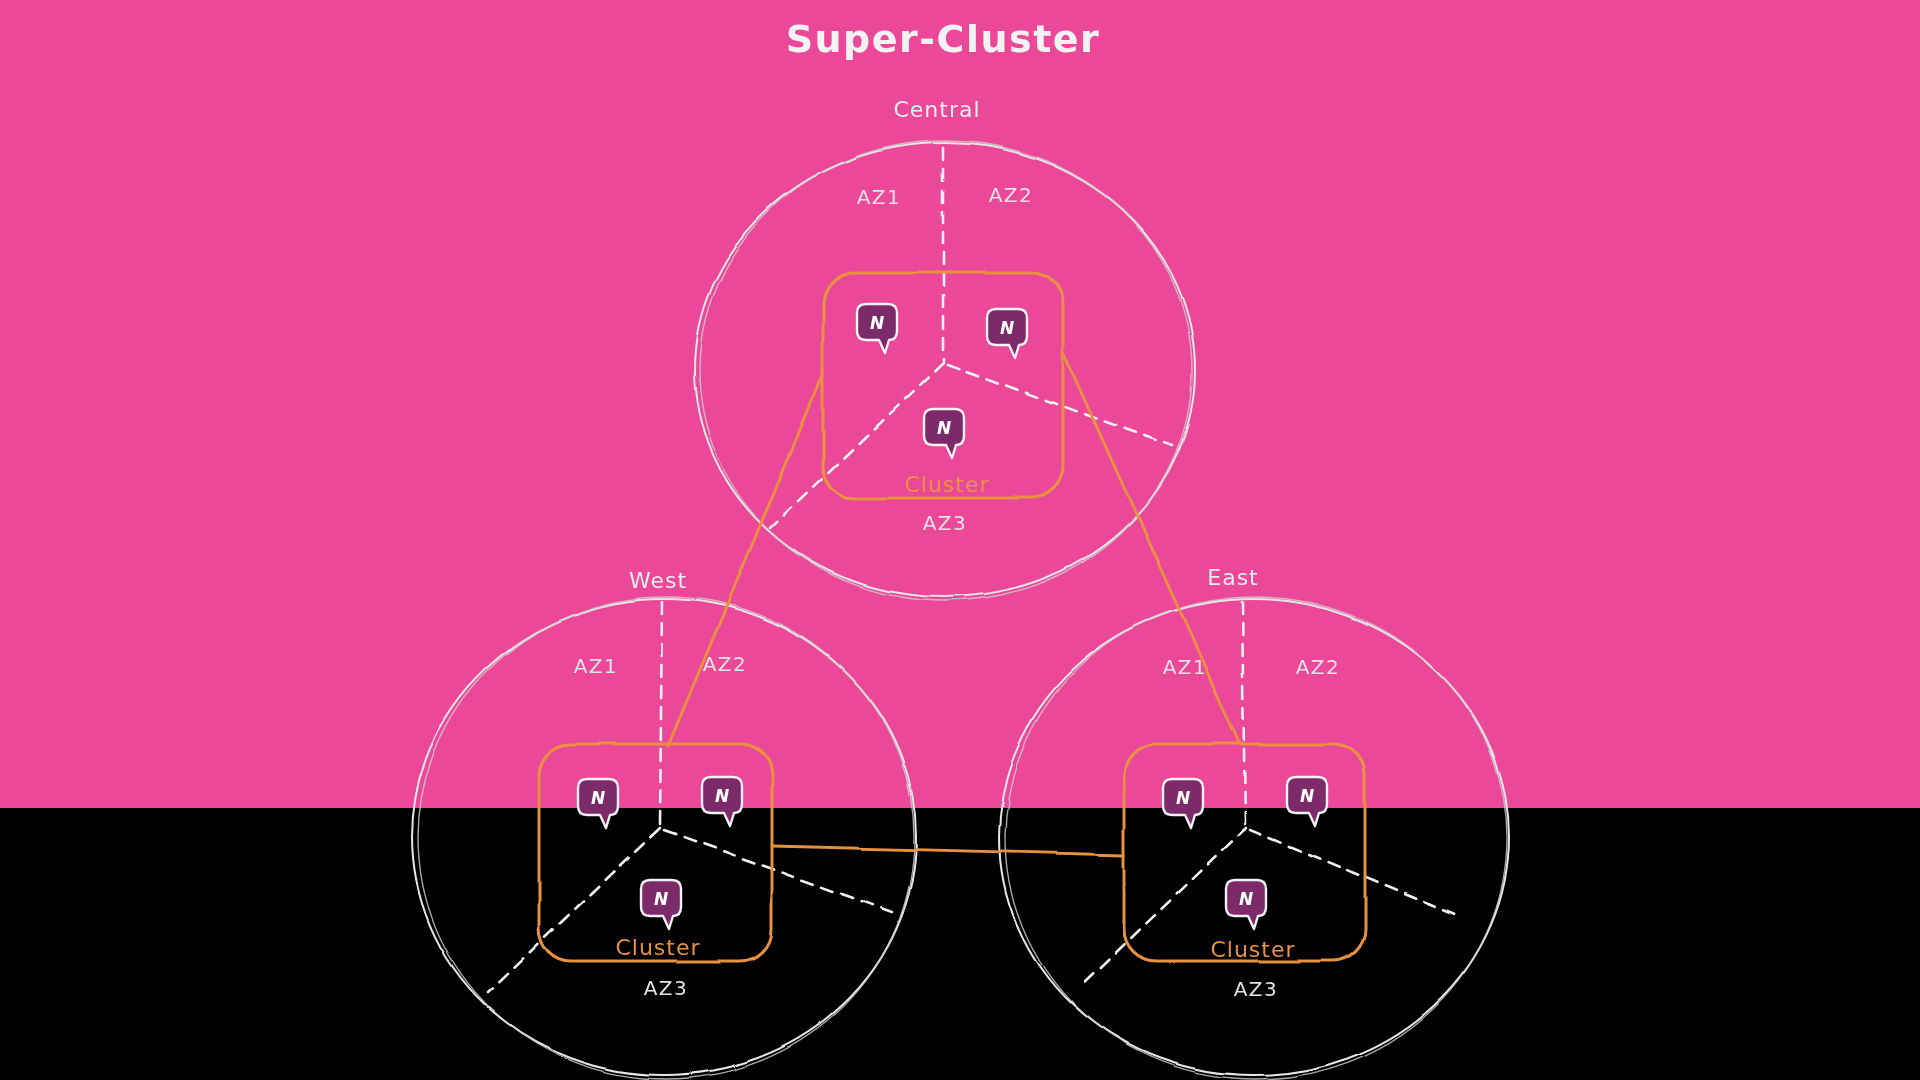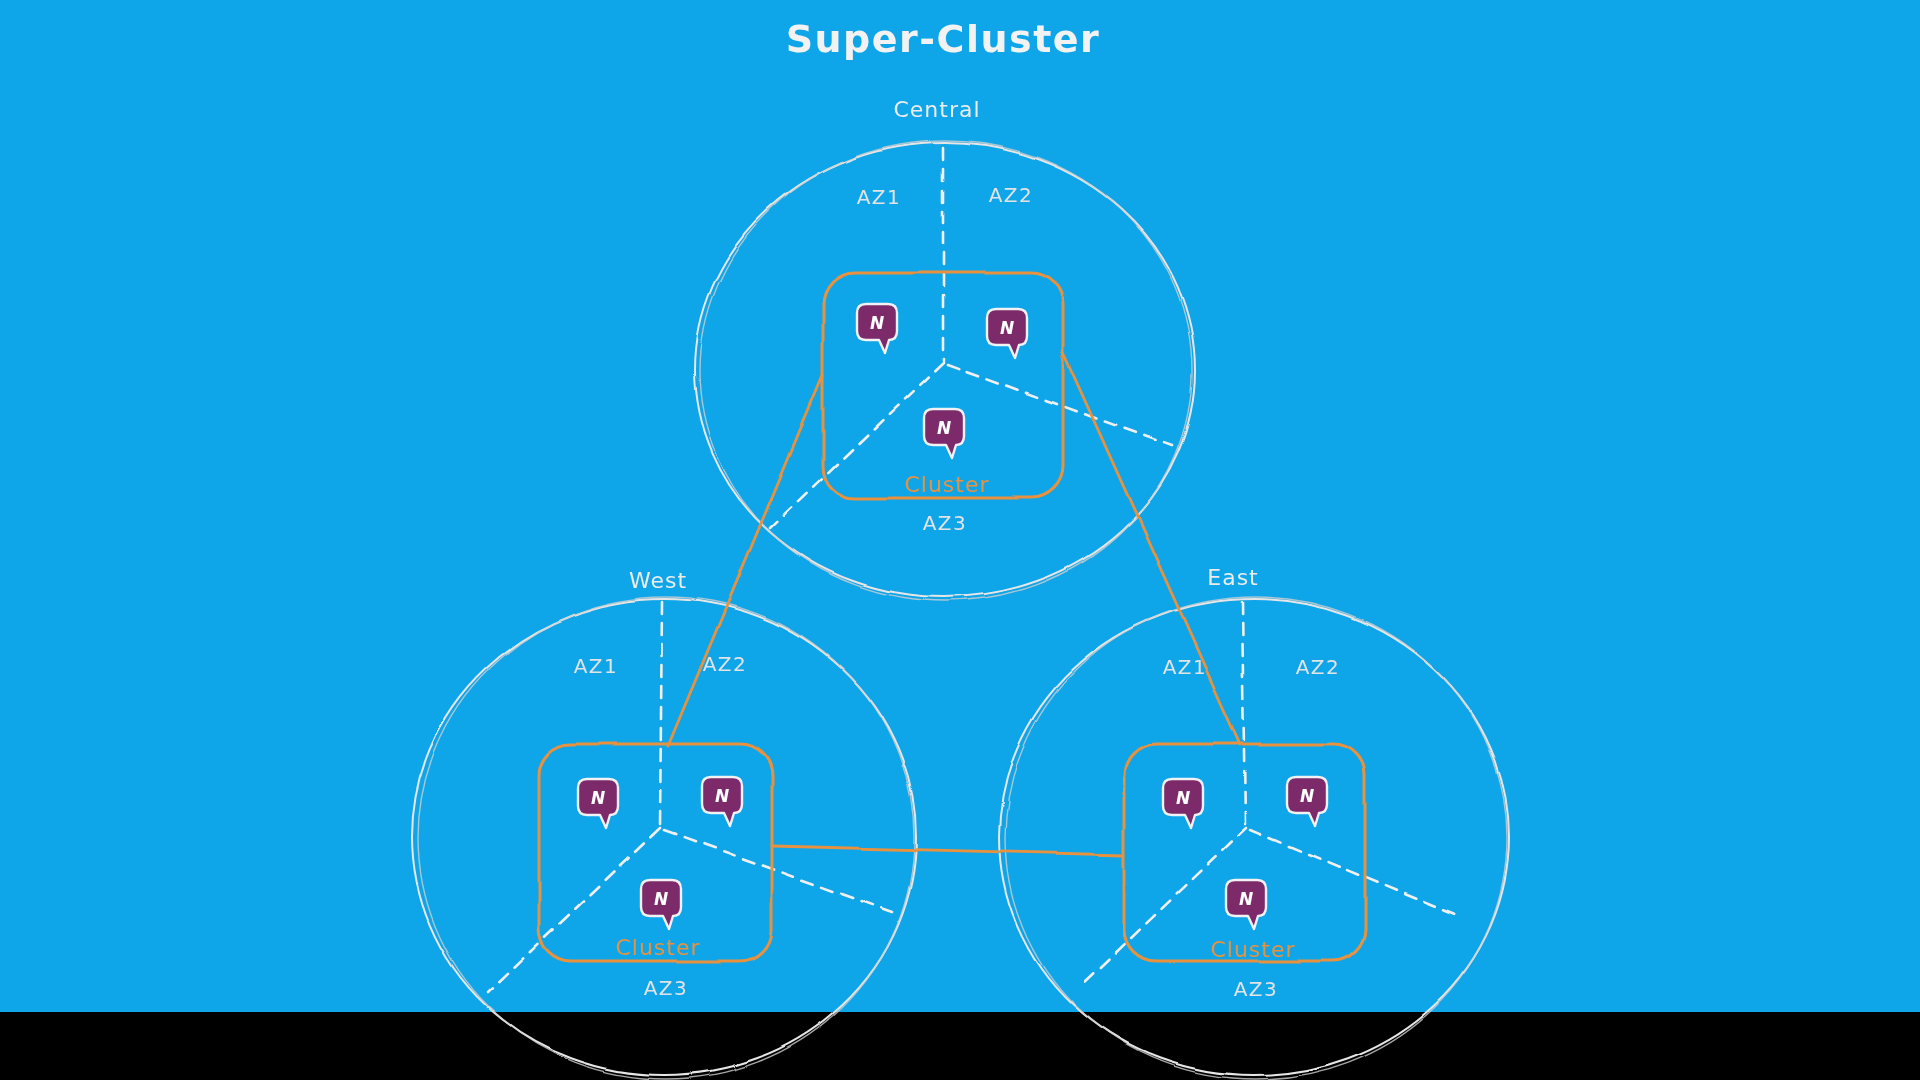--- a/index.html
+++ b/index.html
@@ -5,22 +5,22 @@
   html, body {
     margin: 0;
     padding: 0;
     background: #000000;
     width: 100%;
     height: 100%;
     overflow: hidden;
   }
   .stage {
     width: 1920px;
-    height: 1012px;
-    background: #0ea5e9;
+    height: 808px;
+    background: #ec4899;
     position: relative;
   }
   svg { display: block; }
 
   .title {
     font-family: "DejaVu Sans", sans-serif;
     font-size: 38px;
     font-weight: 600;
     fill: #f2f2f2;
     text-anchor: middle;

